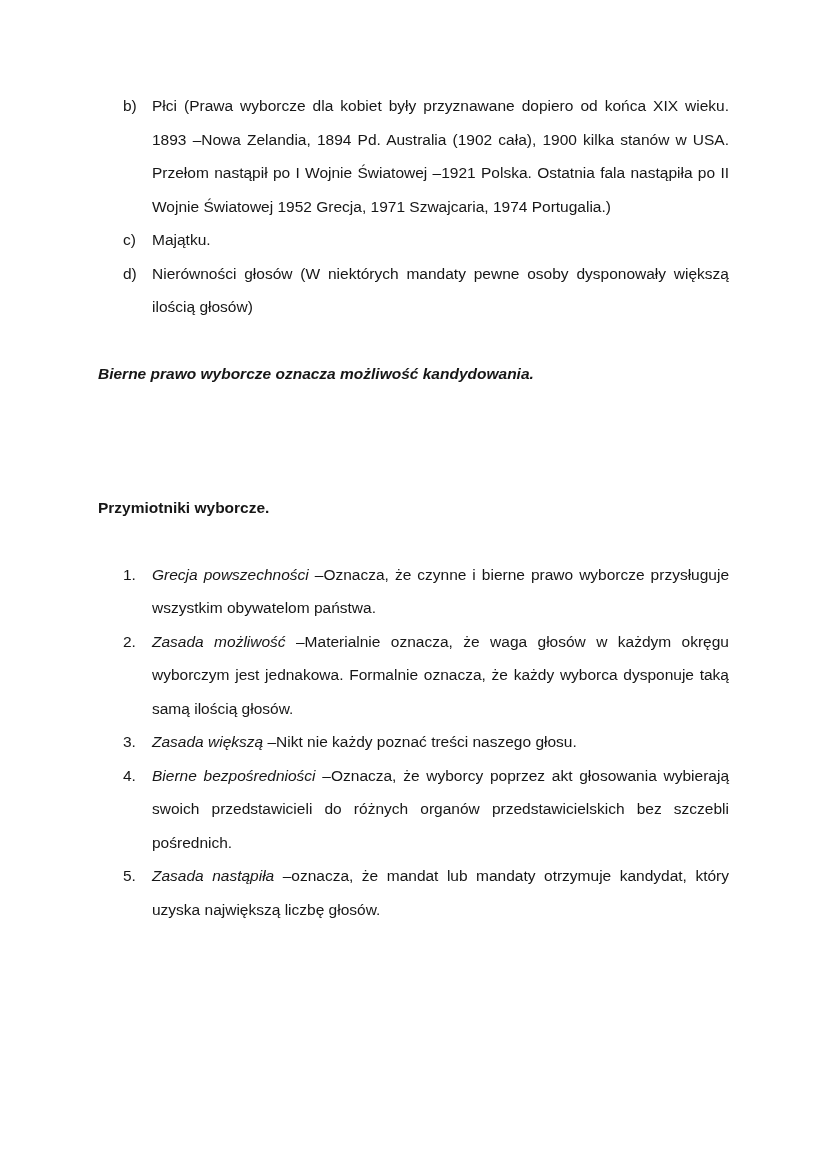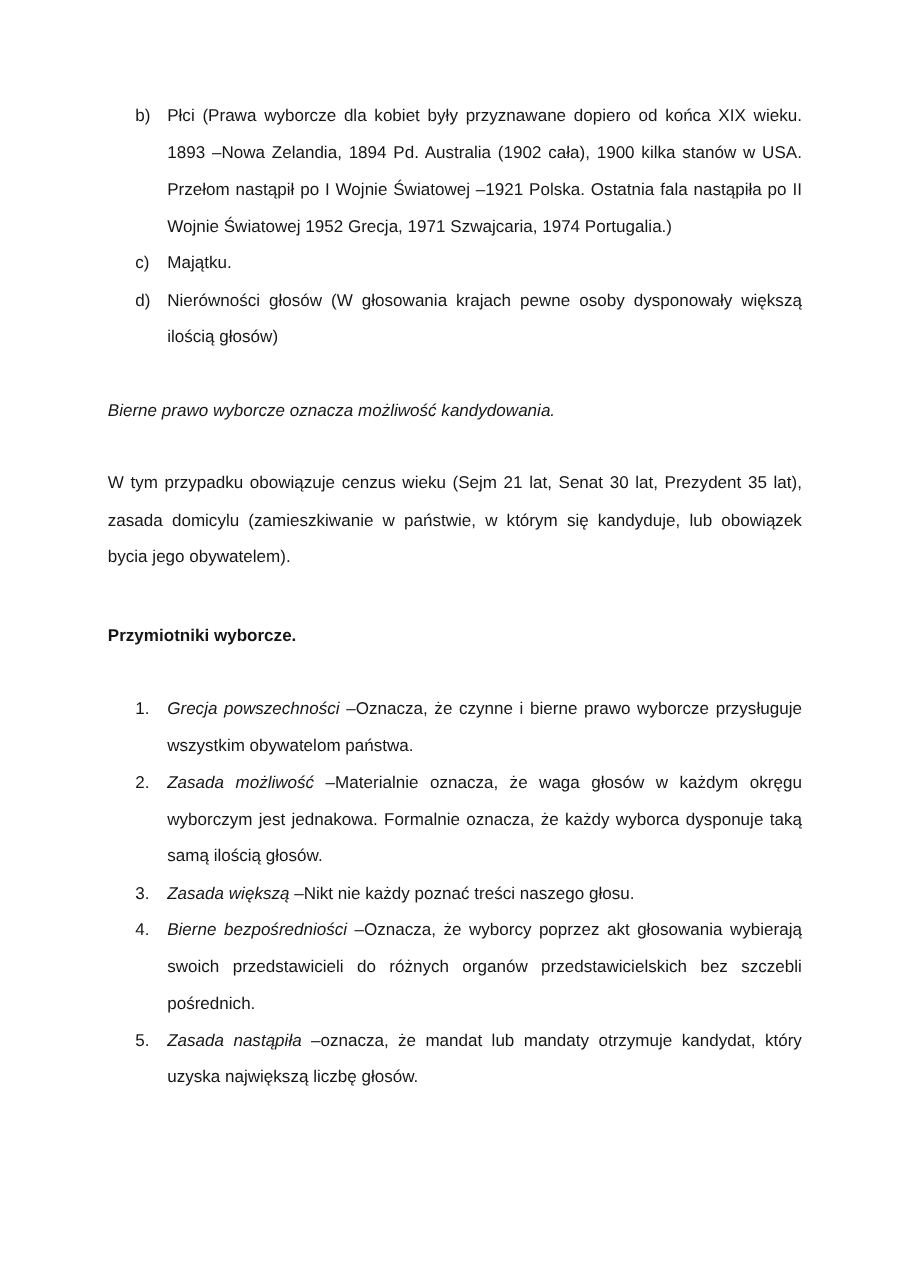--- a/index.html
+++ b/index.html
@@ -39,27 +39,28 @@
     top: 0;
     white-space: nowrap;
   }
   .li .li-text {
     margin-left: 54px;
     text-align: justify;
   }
   .para-italic {
     margin-top: 33px;
     font-style: italic;
+    font-weight: bold;
   }
   .para-census {
     margin-top: 33px;
     text-align: justify;
   }
   .heading {
-    margin-top: 38px;
+    margin-top: 101px;
     font-weight: bold;
   }
   .numbered { margin-top: 33px; }
   .lead-italic { font-style: italic; }
 </style>
 </head>
 <body>
 
 <div class="page">
   <div class="doc">
@@ -68,27 +69,26 @@
       <div class="li">
         <span class="marker">b)</span>
         <div class="li-text">Płci (Prawa wyborcze dla kobiet były przyznawane dopiero od końca XIX wieku. 1893 –Nowa Zelandia, 1894 Pd. Australia (1902 cała), 1900 kilka stanów w USA. Przełom nastąpił po I Wojnie Światowej –1921 Polska. Ostatnia fala nastąpiła po II Wojnie Światowej 1952 Grecja, 1971 Szwajcaria, 1974 Portugalia.)</div>
       </div>
       <div class="li">
         <span class="marker">c)</span>
         <div class="li-text">Majątku.</div>
       </div>
       <div class="li">
         <span class="marker">d)</span>
-        <div class="li-text">Nierówności głosów (W głosowania krajach pewne osoby dysponowały większą ilością głosów)</div>
+        <div class="li-text">Nierówności głosów (W niektórych mandaty pewne osoby dysponowały większą ilością głosów)</div>
       </div>
     </div>
 
     <div class="para-italic">Bierne prawo wyborcze oznacza możliwość kandydowania.</div>
 
-    <div class="para-census">W tym przypadku obowiązuje cenzus wieku (Sejm 21 lat, Senat 30 lat, Prezydent 35 lat), zasada domicylu (zamieszkiwanie w państwie, w którym się kandyduje, lub obowiązek bycia jego obywatelem).</div>
 
     <div class="heading">Przymiotniki wyborcze.</div>
 
     <div class="list numbered">
       <div class="li">
         <span class="marker">1.</span>
         <div class="li-text"><span class="lead-italic">Grecja powszechności</span><span> –Oznacza, że czynne i bierne prawo wyborcze przysługuje wszystkim obywatelom państwa.</span></div>
       </div>
       <div class="li">
         <span class="marker">2.</span>

